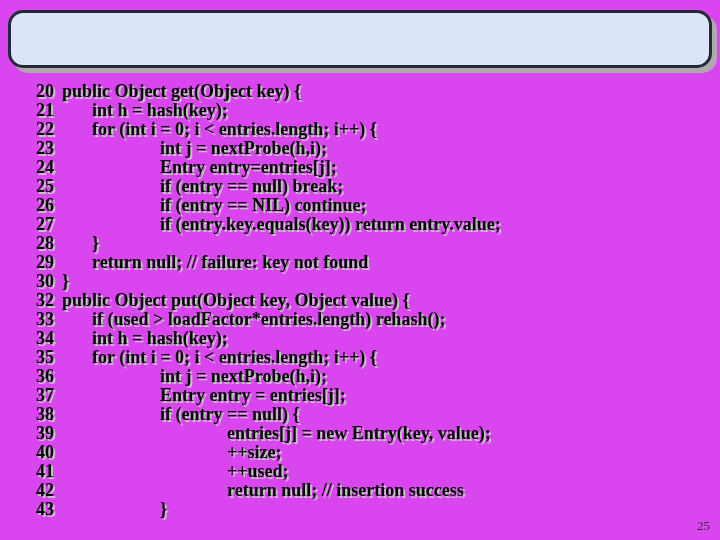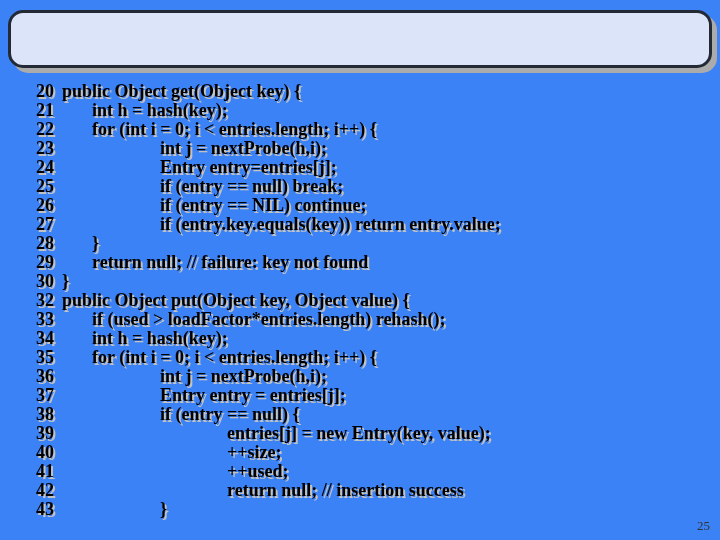--- a/index.html
+++ b/index.html
@@ -4,21 +4,21 @@
 <style>
   html, body {
     margin: 0;
     padding: 0;
     background: #ffffff;
   }
   .slide {
     position: relative;
     width: 720px;
     height: 540px;
-    background: #3b82f6;
+    background: #d946ef;
     overflow: hidden;
     font-family: "Liberation Serif", serif;
   }
   .title-box {
     position: absolute;
     left: 8px;
     top: 10px;
     width: 704px;
     height: 58px;
     box-sizing: border-box;

